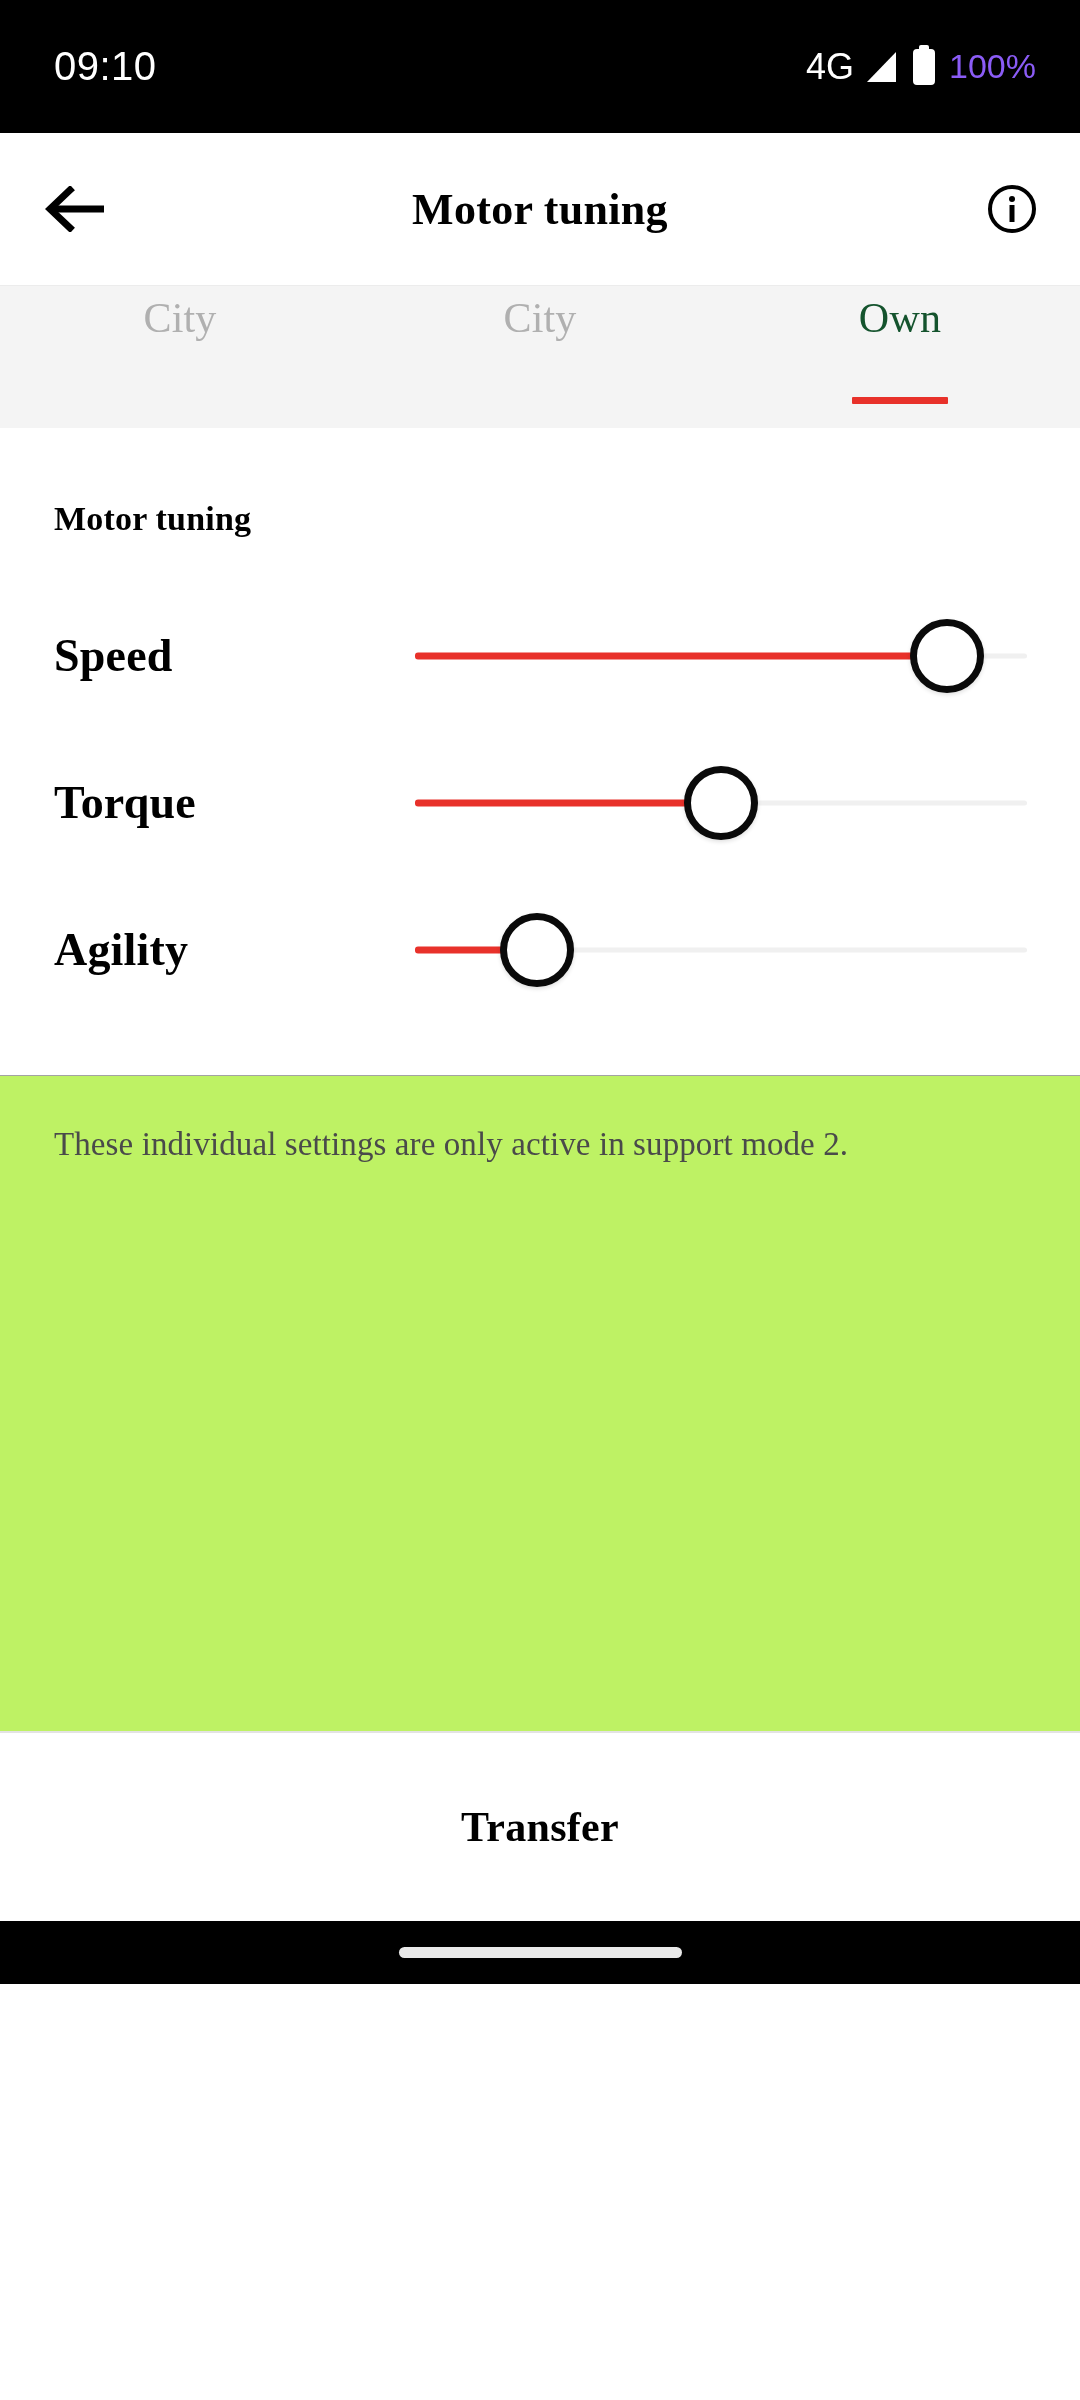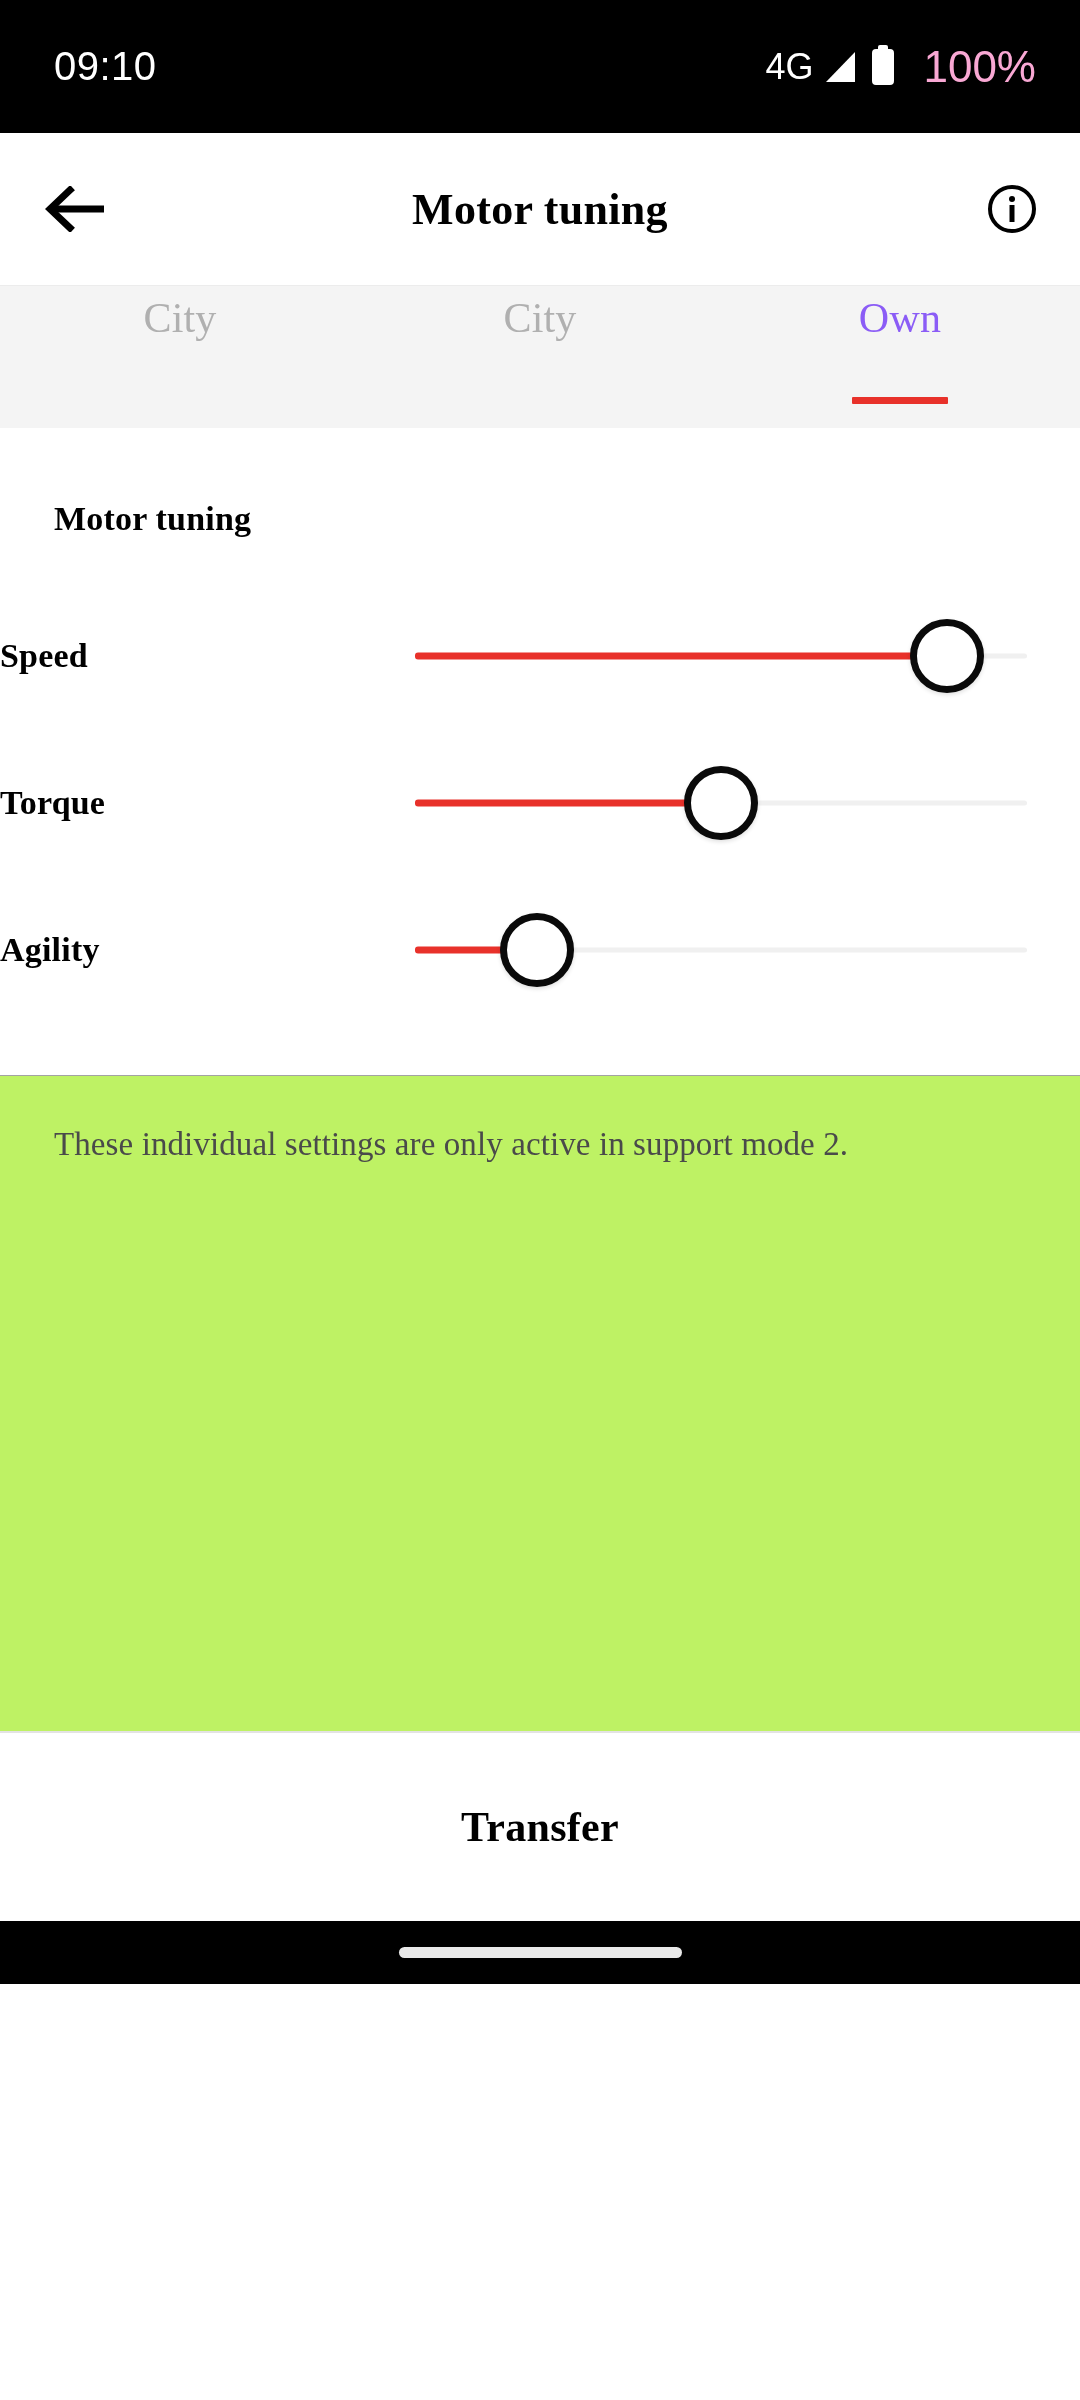--- a/index.html
+++ b/index.html
@@ -79,23 +79,23 @@
     top: -7px;
     left: 50%;
     transform: translateX(-50%);
     width: 10px;
     height: 5px;
     background: #ffffff;
     border-radius: 2px 2px 0 0;
   }
   .status-batt-pct {
     font-family: "Liberation Sans", "DejaVu Sans", sans-serif;
-    font-size: 44px;
-    color: #f9a8d4;
-    margin-left: 18px;
+    font-size: 34px;
+    color: #8b5cf6;
+    margin-left: 3px;
   }
 
   
   .app-bar {
     height: 152px;
     background: #ffffff;
     display: flex;
     align-items: center;
     position: relative;
     flex: 0 0 auto;
@@ -153,21 +153,21 @@
     position: relative;
     cursor: pointer;
     padding-top: 8px;
   }
   .tab-label {
     font-size: 42px;
     color: #b0b0b0;
     letter-spacing: 0.2px;
   }
   .tab.active .tab-label {
-    color: #8b5cf6;
+    color: #14532d;
   }
   .tab .tab-underline {
     position: absolute;
     bottom: 24px;
     left: 50%;
     transform: translateX(-50%);
     width: 96px;
     height: 7px;
     background: transparent;
     border-radius: 1px;
@@ -203,21 +203,22 @@
   }
 
   .slider-row {
     height: 147px;
     display: flex;
     align-items: center;
     position: relative;
   }
   .slider-label {
     width: 415px;
-    font-size: 34px;
+    padding-left: 54px;
+    font-size: 46px;
     font-weight: bold;
     color: #000000;
     letter-spacing: 0.2px;
   }
   .slider-area {
     position: relative;
     flex: 1 1 auto;
     height: 147px;
     margin-right: 53px;
   }

